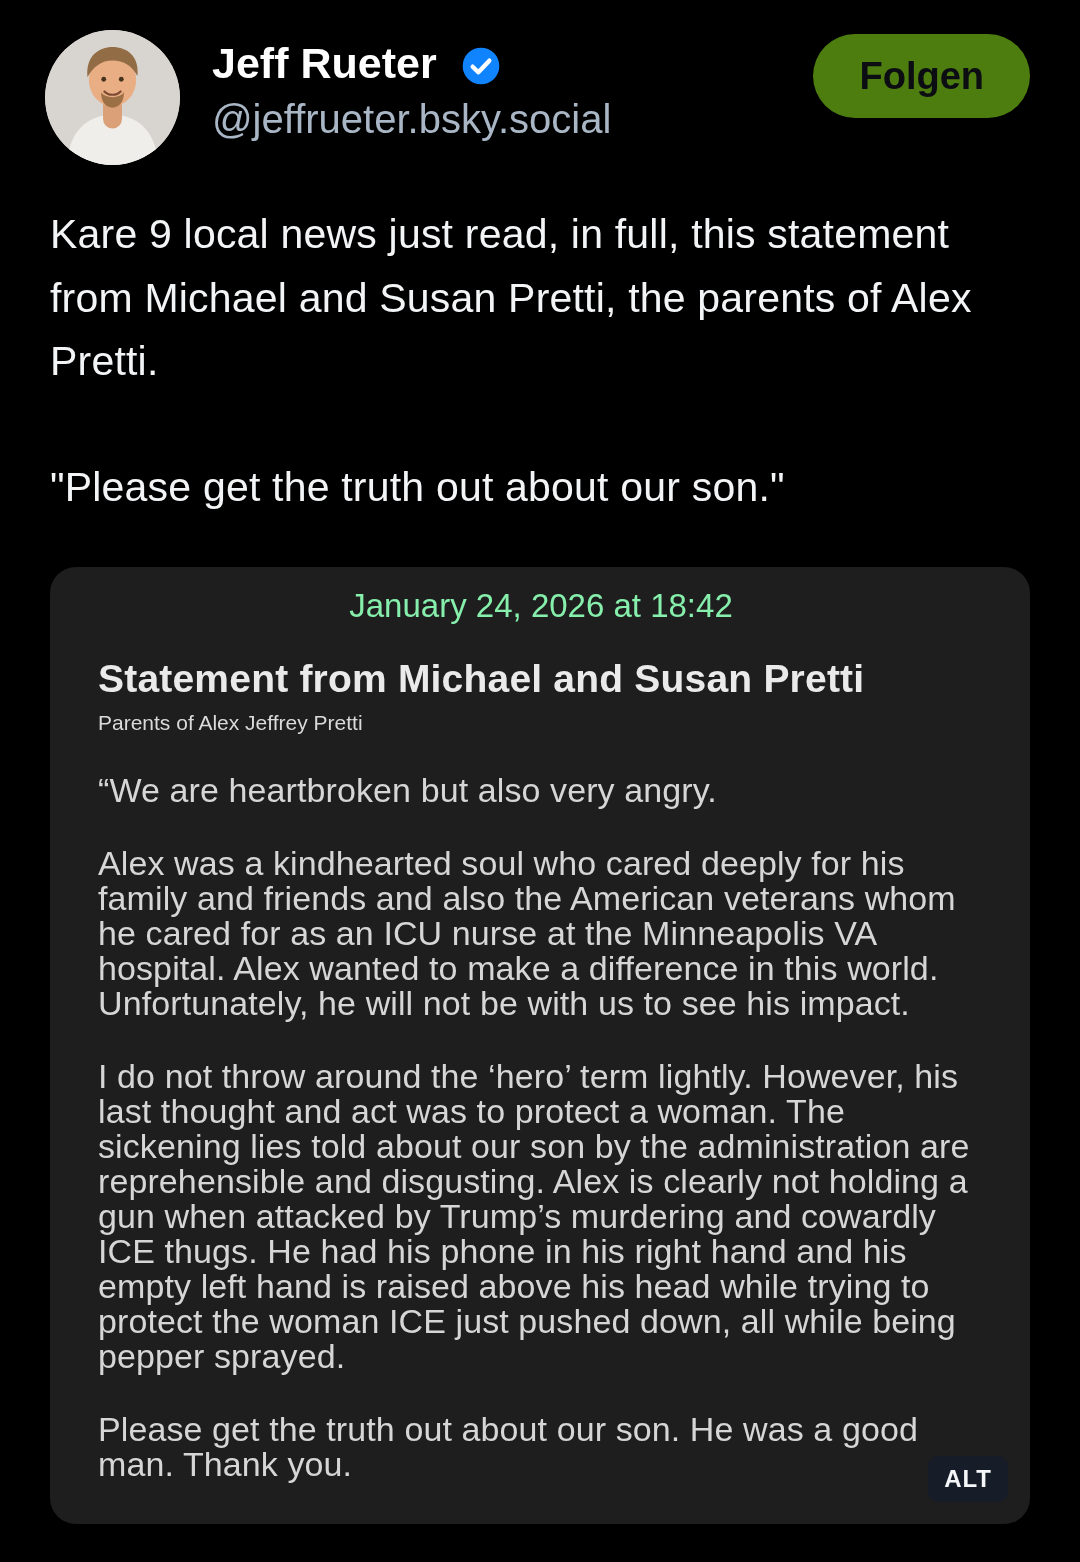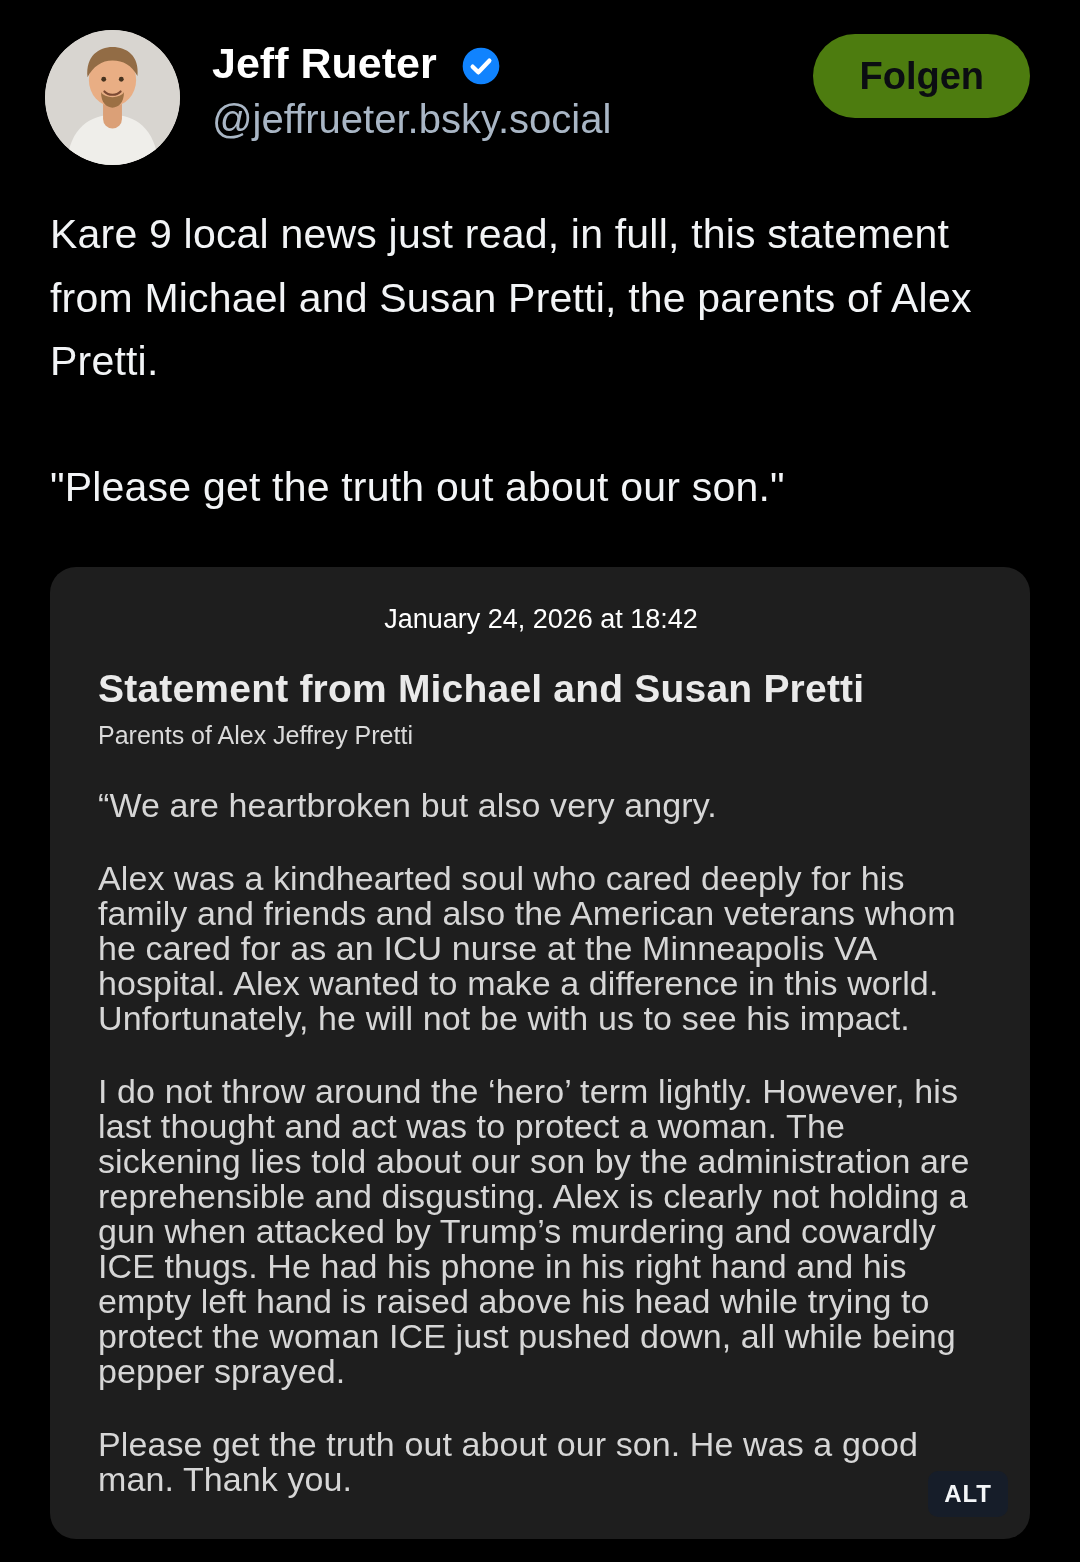--- a/index.html
+++ b/index.html
@@ -34,26 +34,26 @@
     font-size:41px; line-height:1.55; color:#f2f4f6; font-weight:400;
     letter-spacing:0.2px;
   }
   .post-text p + p { margin-top:62px; }
   
   .embed-card {
     position:relative; margin:48px 50px 0; width:980px;
     background:#1e1e1e; border-radius:26px;
     padding:16px 46px 42px 48px; cursor:pointer;
   }
-  .embed-time { text-align:center; font-size:27px; color:#ffffff; margin-top:21px; }
+  .embed-time { text-align:center; font-size:33px; color:#86efac; margin-top:4px; }
   .embed-title {
     margin-top:32px; font-size:39px; font-weight:700; color:#eaeaea;
     letter-spacing:0.2px;
   }
-  .embed-subtitle { margin-top:10px; font-size:25px; color:#dadada; }
+  .embed-subtitle { margin-top:10px; font-size:21px; color:#dadada; }
   .embed-body p {
     font-size:34px; line-height:35px; color:#d6d6d6; margin-top:38px;
     letter-spacing:0.1px;
   }
   .alt-badge {
     position:absolute; right:22px; bottom:22px; background:#161d29;
     color:#f4f6f8; font-size:24px; font-weight:700; padding:9px 16px;
     border-radius:10px; letter-spacing:1px; cursor:pointer;
   }
   

